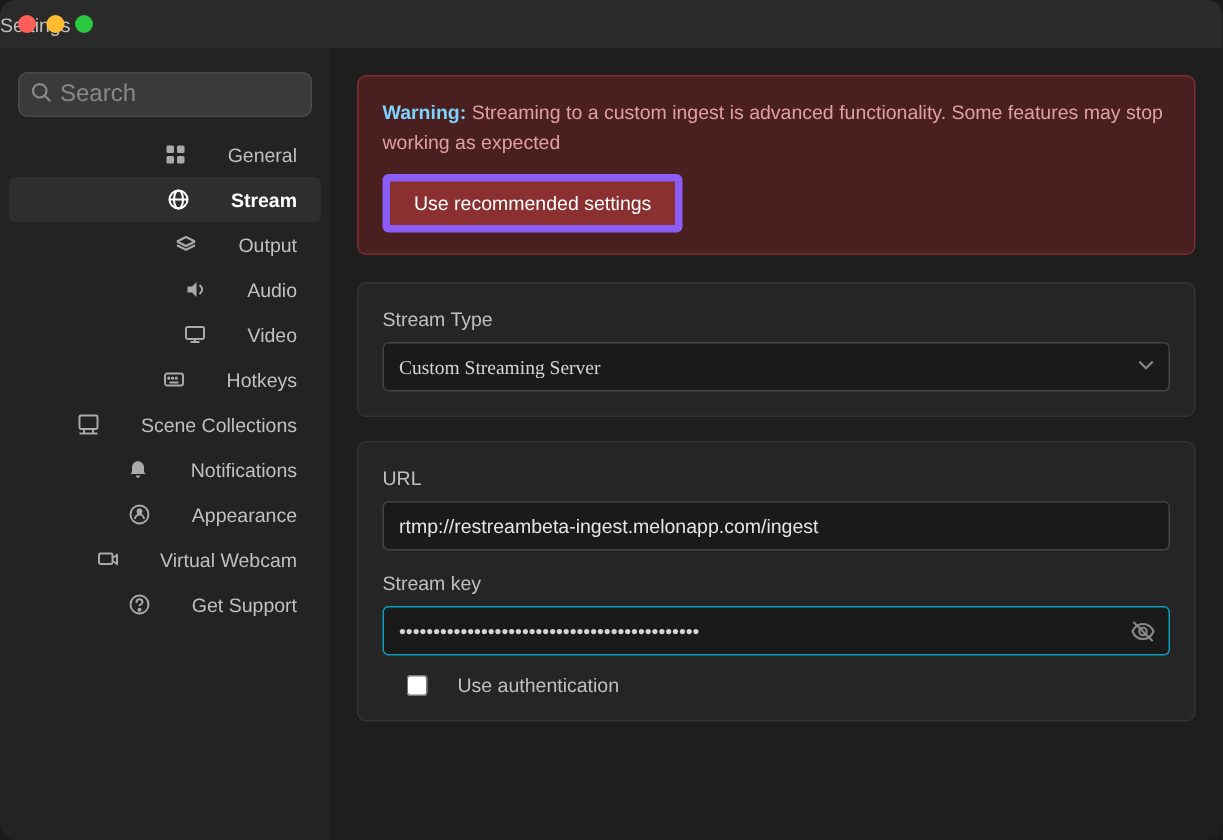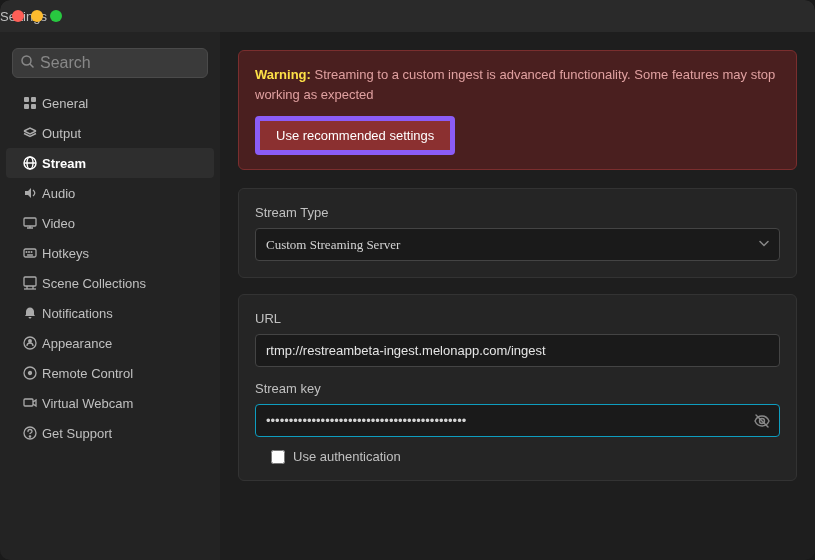--- a/index.html
+++ b/index.html
@@ -82,27 +82,28 @@
       outline: none;
       color: #ccc;
       font-size: 16px;
       width: 100%;
     }
     .search-input::placeholder { color: #888; }
 
     .nav-item {
       display: flex;
       align-items: center;
-      gap: 4px;
+      gap: 27px;
       padding: 7px 16px;
       cursor: pointer;
       border-radius: 4px;
       margin: 0 6px;
       color: #c0c0c0;
       transition: background 0.1s;
+      justify-content: flex-end;
     }
     .nav-item.active {
       background: #2e2e2e;
       color: #ffffff;
       font-weight: 600;
     }
     .nav-icon {
       width: 16px;
       height: 16px;
       flex-shrink: 0;
@@ -128,21 +129,21 @@
       border-radius: 6px;
       padding: 14px 16px;
       margin-bottom: 18px;
       line-height: 1.5;
     }
     .warning-text {
       color: #e0a0a0;
       font-size: 13px;
     }
     .warning-bold {
-      color: #fde047;
+      color: #7dd3fc;
       font-weight: 700;
     }
     .use-recommended-btn {
       margin-top: 12px;
       background: #8b3030;
       border: 5px solid #8b5cf6;
       color: #ffffff;
       padding: 7px 16px;
       border-radius: 4px;
       font-size: 13px;
@@ -225,21 +226,21 @@
       cursor: pointer;
       color: #888;
       padding: 2px;
       display: flex;
       align-items: center;
     }
 
     .checkbox-row {
       display: flex;
       align-items: center;
-      gap: 8px;
+      gap: 20px;
       margin-top: 12px;
       padding-left: 16px;
     }
     .checkbox-input {
       width: 14px;
       height: 14px;
       accent-color: #0e9dbf;
       cursor: pointer;
     }
     .checkbox-label {
@@ -283,40 +284,40 @@
         <svg width="14" height="14" viewBox="0 0 14 14" fill="currentColor">
           <rect x="1" y="1" width="5" height="5" rx="1"></rect>
           <rect x="8" y="1" width="5" height="5" rx="1"></rect>
           <rect x="1" y="8" width="5" height="5" rx="1"></rect>
           <rect x="8" y="8" width="5" height="5" rx="1"></rect>
         </svg>
       </span>
       <span>General</span>
     </div>
 
+    <div class="nav-item active">
+      <span class="nav-icon">
+        <svg width="14" height="14" viewBox="0 0 14 14" fill="none" stroke="currentColor" stroke-width="1.4">
+          <circle cx="7" cy="7" r="6"></circle>
+          <ellipse cx="7" cy="7" rx="3" ry="6"></ellipse>
+          <line x1="1" y1="7" x2="13" y2="7"></line>
+        </svg>
+      </span>
+      <span>Stream</span>
+    </div>
+
     <div class="nav-item">
       <span class="nav-icon">
         <svg width="14" height="14" viewBox="0 0 14 14" fill="none" stroke="currentColor" stroke-width="1.4">
           <polyline points="1,5 7,2 13,5"></polyline>
           <polyline points="1,7.5 7,10.5 13,7.5"></polyline>
           <polyline points="1,5 7,8 13,5"></polyline>
         </svg>
       </span>
       <span>Output</span>
-    </div>
-
-    <div class="nav-item active">
-      <span class="nav-icon">
-        <svg width="14" height="14" viewBox="0 0 14 14" fill="none" stroke="currentColor" stroke-width="1.4">
-          <circle cx="7" cy="7" r="6"></circle>
-          <ellipse cx="7" cy="7" rx="3" ry="6"></ellipse>
-          <line x1="1" y1="7" x2="13" y2="7"></line>
-        </svg>
-      </span>
-      <span>Stream</span>
     </div>
 
     <div class="nav-item">
       <span class="nav-icon">
         <svg width="14" height="14" viewBox="0 0 14 14" fill="currentColor">
           <path d="M2 5h3l3-3v10l-3-3H2V5z"></path>
           <path d="M10 4c1.1.9 1.8 2.1 1.8 3s-.7 2.1-1.8 3" stroke="currentColor" stroke-width="1.3" fill="none"></path>
         </svg>
       </span>
       <span>Audio</span>
@@ -373,29 +374,20 @@
       <span class="nav-icon">
         <svg width="14" height="14" viewBox="0 0 14 14" fill="none" stroke="currentColor" stroke-width="1.3">
           <circle cx="7" cy="7" r="6"></circle>
           <path d="M4 10c0-1.6 1.3-3 3-3s3 1.4 3 3"></path>
           <circle cx="7" cy="5" r="1.3" fill="currentColor"></circle>
         </svg>
       </span>
       <span>Appearance</span>
     </div>
 
-    <div class="nav-item">
-      <span class="nav-icon">
-        <svg width="14" height="14" viewBox="0 0 14 14" fill="none" stroke="currentColor" stroke-width="1.3">
-          <circle cx="7" cy="7" r="6"></circle>
-          <circle cx="7" cy="7" r="1.5" fill="currentColor"></circle>
-        </svg>
-      </span>
-      <span>Remote Control</span>
-    </div>
 
     <div class="nav-item">
       <span class="nav-icon">
         <svg width="14" height="14" viewBox="0 0 14 14" fill="none" stroke="currentColor" stroke-width="1.3">
           <rect x="1" y="3" width="9" height="7" rx="1"></rect>
           <polyline points="10,6 13,4 13,10 10,8"></polyline>
         </svg>
       </span>
       <span>Virtual Webcam</span>
     </div>

